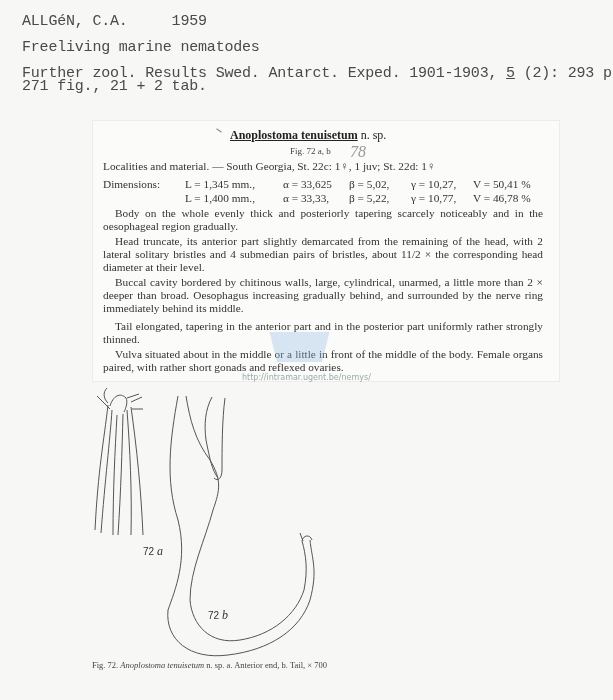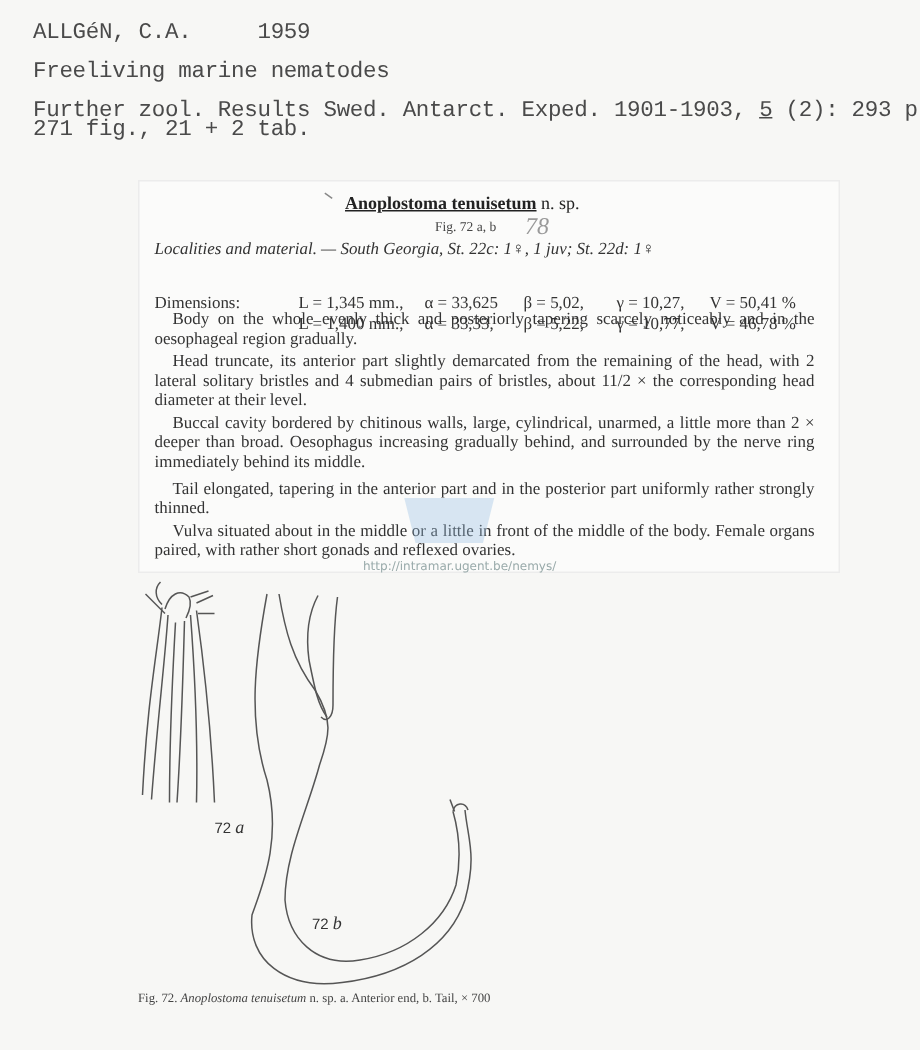--- a/index.html
+++ b/index.html
@@ -90,23 +90,23 @@
     .dims {
       position: absolute;
       left: 103px;
       font-family: "Liberation Serif", serif;
       font-size: 11.3px;
       color: #333;
       white-space: pre;
     }
     .dims .lbl { display: inline-block; width: 82px; }
     .dims .v { display: inline-block; }
-    .dims .L { width: 98px; text-align: center; }
+    .dims .L { width: 98px; }
     .dims .a { width: 66px; }
-    .dims .b { width: 62px; margin-top: 18px; }
+    .dims .b { width: 62px; }
     .dims .g { width: 62px; }
 
     .watermark-logo {
       position: absolute;
       left: 262px;
       top: 332px;
       width: 75px;
       height: 30px;
       background: rgba(150,190,225,0.35);
       clip-path: polygon(10% 0, 90% 0, 80% 100%, 20% 100%);
@@ -152,21 +152,21 @@
 <div class="typed" id="t2">Freeliving marine nematodes</div>
 <div class="typed" id="t3"><span>Further zool. Results Swed. Antarct. Exped. 1901-1903, </span><span class="u">5</span><span> (2): 293 p.,</span></div>
 <div class="typed" id="t4">271 fig., 21 + 2 tab.</div>
 
 <div class="clip"></div>
 <div class="tick-mark"></div>
 <div class="title"><span class="sp-name">Anoplostoma tenuisetum</span><span> n. sp.</span></div>
 <div class="figref">Fig. 72 a, b</div>
 <div class="hand-num">78</div>
 
-<div class="para" style="top:160px;font-style:italic;">Localities and material. — South Georgia, St. 22c: 1♀, 1 juv; St. 22d: 1♀</div>
+<div class="para" style="top:160px;">Localities and material. — South Georgia, St. 22c: 1♀, 1 juv; St. 22d: 1♀</div>
 
 <div class="dims" style="top:178px;"><span class="lbl">Dimensions:</span><span class="v L">L = 1,345 mm.,</span><span class="v a">α = 33,625</span><span class="v b">β = 5,02,</span><span class="v g">γ = 10,27,</span><span class="v">V = 50,41 %</span></div>
 <div class="dims" style="top:192px;"><span class="lbl"></span><span class="v L">L = 1,400 mm.,</span><span class="v a">α = 33,33,</span><span class="v b">β = 5,22,</span><span class="v g">γ = 10,77,</span><span class="v">V = 46,78 %</span></div>
 
 <div class="para" style="top:207px; text-indent:12px;">Body on the whole evenly thick and posteriorly tapering scarcely noticeably and in the oesophageal region gradually.</div>
 <div class="para" style="top:235px; text-indent:12px;">Head truncate, its anterior part slightly demarcated from the remaining of the head, with 2 lateral solitary bristles and 4 submedian pairs of bristles, about 11/2 × the corresponding head diameter at their level.</div>
 <div class="para" style="top:276px; text-indent:12px;">Buccal cavity bordered by chitinous walls, large, cylindrical, unarmed, a little more than 2 × deeper than broad. Oesophagus increasing gradually behind, and surrounded by the nerve ring immediately behind its middle.</div>
 <div class="para" style="top:320px; text-indent:12px;">Tail elongated, tapering in the anterior part and in the posterior part uniformly rather strongly thinned.</div>
 <div class="para" style="top:348px; text-indent:12px;">Vulva situated about in the middle or a little in front of the middle of the body. Female organs paired, with rather short gonads and reflexed ovaries.</div>
 

